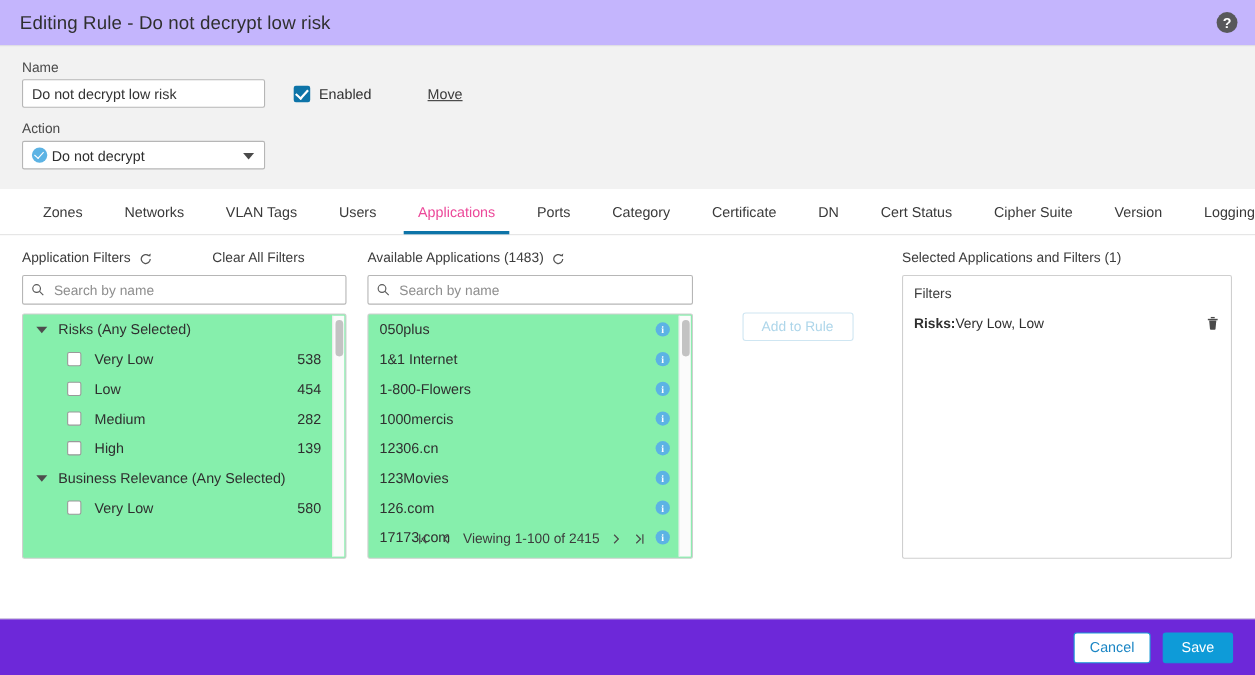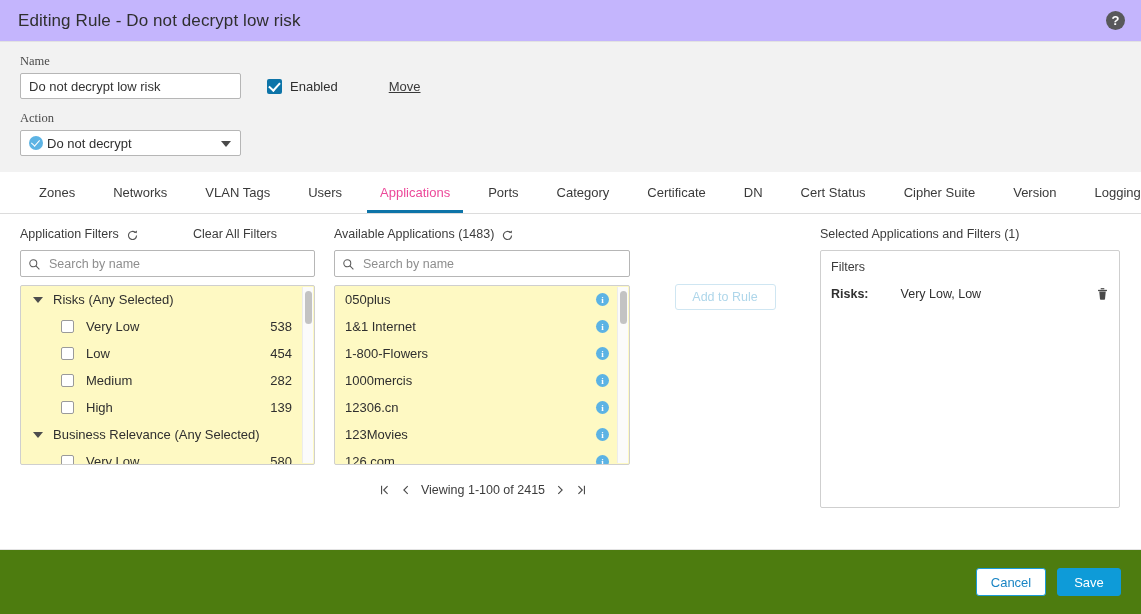--- a/index.html
+++ b/index.html
@@ -40,21 +40,20 @@
   
   .formarea {
     background: #f2f2f2;
     border-top: 1px solid #e2e2e2;
     height: 131px;
     padding: 12px 20px 0 20px;
   }
   .field-label {
     font-size: 12.5px; color: #4a4a4a;
     margin-bottom: 4px;
-    font-family: Liberation Serif, serif;
   }
   .row1 { display: flex; align-items: center; }
   .text-input {
     width: 221px; height: 26px;
     border: 1px solid #b6b6b6; border-radius: 2px;
     background: #fff;
     font-size: 13px; color: #333;
     padding: 0 8px;
     font-family: "Liberation Sans", sans-serif;
     outline: none;
@@ -161,21 +160,21 @@
   .search-box input {
     border:none; outline:none; flex:1;
     font-size: 12.5px; color:#3c3c3c;
     font-family: "Liberation Sans", sans-serif;
     background: transparent;
   }
   .search-box input::placeholder { color:#8e8e8e; }
 
   .listbox {
     border: 1px solid #cfcfcf; border-radius: 2px;
-    background:#fef9c3; height: 180px;
+    background:#86efac; height: 223px;
     position: relative; overflow: hidden;
   }
   .listinner { height: 100%; overflow: hidden; }
 
   
   .grp-row {
     display:flex; align-items:center;
     height: 27px; padding-left: 12px;
     font-size: 13px; color:#2f2f2f; cursor:pointer;
   }
@@ -228,36 +227,36 @@
     font-size:12.5px; display:flex; align-items:center; justify-content:center;
     cursor: default;
   }
 
   
   .selbox {
     border:1px solid #cfcfcf; border-radius:2px;
     background:#fff; height: 258px; padding: 9px 10px 0 10px;
   }
   .sel-title { font-size:12.5px; color:#3c3c3c; margin-bottom: 12px; }
-  .sel-item { display:flex; align-items:center; font-size:12.5px; color:#2f2f2f;gap:32px; }
+  .sel-item { display:flex; align-items:center; font-size:12.5px; color:#2f2f2f; }
   .sel-item .k { font-weight: bold; }
   .trash { margin-left:auto; width:13px; height:15px; cursor:pointer; }
 
   
   .pager {
     position:absolute; left: 335px; width: 296px; top: 269px;
     display:flex; align-items:center; justify-content:center;
     font-size:12.5px; color:#3c3c3c; gap: 9px;
   }
   .pg-ico { cursor:pointer; display:flex; align-items:center; }
 
   
   .footer {
-    position:absolute; left:0; right:0; bottom:0; height:65px;
-    background:#4d7c0f; border-top:1px solid #e3e3e3;
+    position:absolute; left:0; right:0; bottom:0; height:52px;
+    background:#6d28d9; border-top:1px solid #e3e3e3;
     display:flex; align-items:center; justify-content:flex-end;
     padding-right: 20px; gap: 11px;
   }
   .btn-cancel {
     width:70px; height:28px; border:1px solid #1a9bd7; border-radius:3px;
     background:#fff; color:#1a85c4; font-size:13px;
     display:flex; align-items:center; justify-content:center; cursor:pointer;
   }
   .btn-save {
     width:64px; height:28px; border:1px solid #0e9bd8; border-radius:3px;

